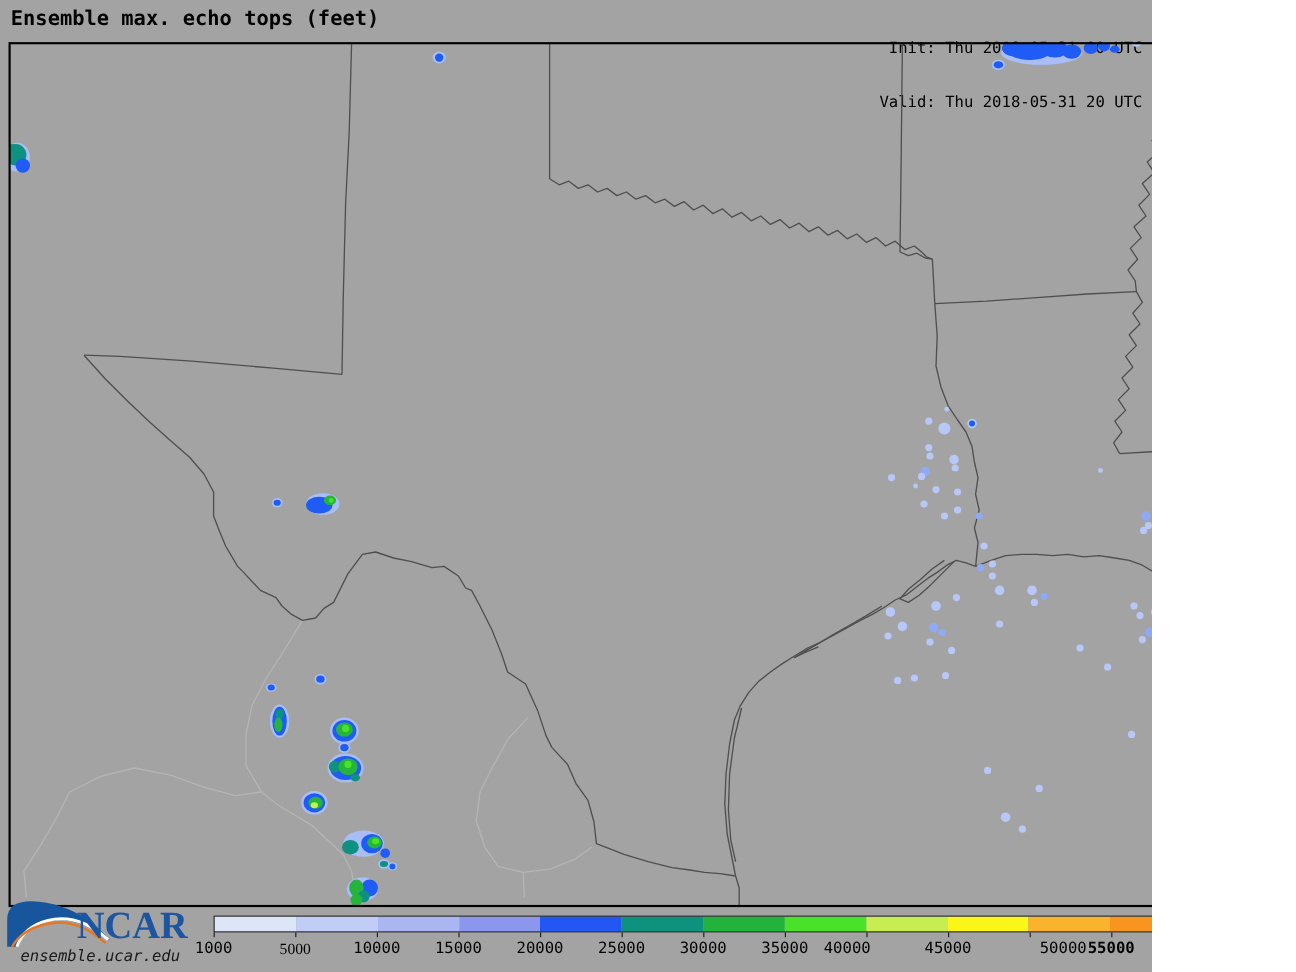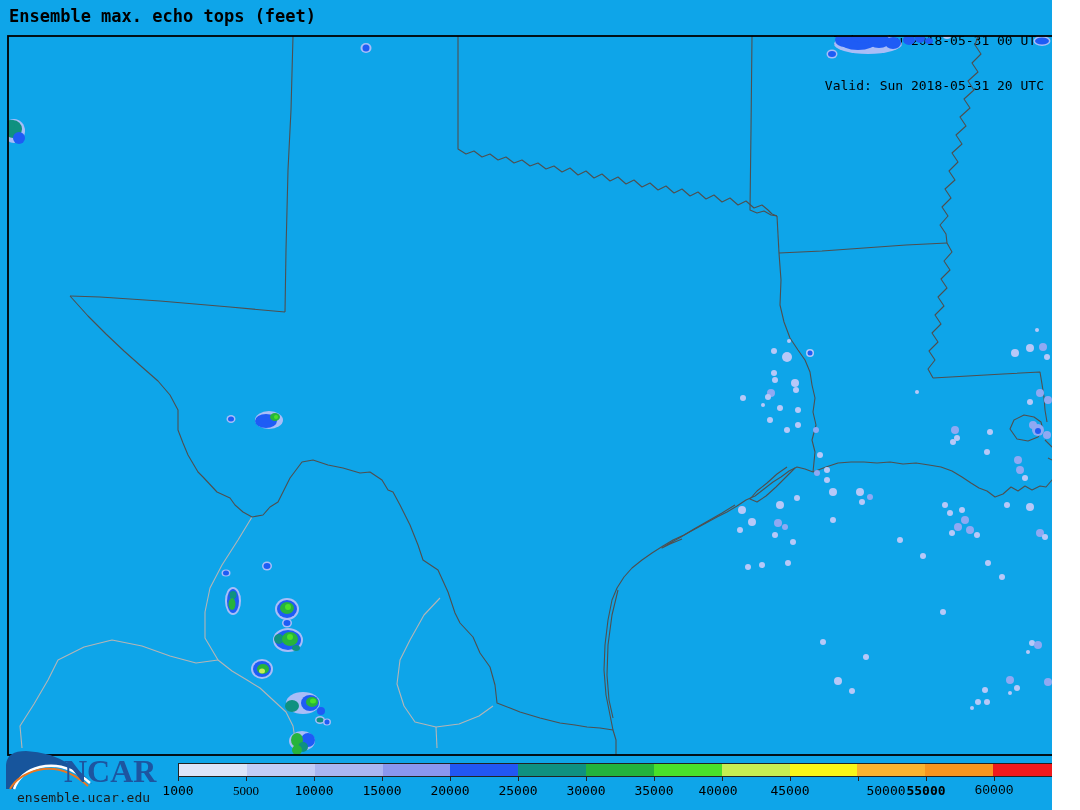--- a/index.html
+++ b/index.html
@@ -1,38 +1,38 @@
 <!DOCTYPE html>
 <html><head>
 <meta charset="utf-8">
 <style>
   html,body{margin:0;padding:0;background:#ffffff;}
-  .page{position:relative;width:1052px;height:810px;background:#0ea5e9;overflow:hidden;
+  .page{position:relative;width:960px;height:810px;background:#a3a3a3;overflow:hidden;
         font-family:"DejaVu Sans Mono",monospace;}
   .title{position:absolute;left:9px;top:6px;font-size:17px;font-weight:bold;color:#000;white-space:pre;}
   .timeblock{position:absolute;right:8px;top:3px;text-align:right;font-size:13px;line-height:15px;color:#000;white-space:pre;}
   .mapsvg{position:absolute;left:0;top:0;}
   
   .logo{position:absolute;left:4px;top:746px;width:162px;height:44px;}
-  .siteurl{position:absolute;left:17px;top:790px;font-size:13px;color:#1a1a1a;letter-spacing:0px;}
+  .siteurl{position:absolute;left:17px;top:790px;font-size:13px;color:#1a1a1a;letter-spacing:0px;font-style:italic;}
   .cbar{position:absolute;left:178px;top:763px;width:884px;height:14px;display:flex;border:1px solid #222;box-sizing:border-box;}
   .cbar .seg{flex:1 1 0;height:100%;}
   .cbar-ticks{position:absolute;left:178px;top:777px;width:884px;height:26px;}
   .cbar-ticks .tick{position:absolute;top:0;width:1px;height:4px;background:#222;}
   .cbar-ticks .lab{position:absolute;top:6px;transform:translateX(-50%);font-size:13px;color:#000;white-space:nowrap;}
 </style>
 </head>
 <body>
 
 <div class="page">
 
   <div class="title">Ensemble max. echo tops (feet)</div>
   <div class="timeblock">
     <div>Init: Thu 2018-05-31 00 UTC</div>
-    <div>Valid: Sun 2018-05-31 20 UTC</div>
+    <div>Valid: Thu 2018-05-31 20 UTC</div>
   </div>
 
   <svg class="mapsvg" width="1080" height="810" viewBox="0 0 1080 810">
     <defs>
       <clipPath id="mapclip">
           <rect x="8" y="36" width="1064" height="719"></rect>
         </clipPath>
     </defs>
 
     <g clip-path="url(#mapclip)">
@@ -294,21 +294,21 @@
       <div class="lab" style="left: 204px;">15000</div>
       <div class="tick" style="left: 272px;"></div>
       <div class="lab" style="left: 272px; text-align: center;">20000</div>
       <div class="tick" style="left: 340px;"></div>
       <div class="lab" style="left: 340px;">25000</div>
       <div class="tick" style="left: 408px;"></div>
       <div class="lab" style="left: 408px;">30000</div>
       <div class="tick" style="left: 476px;"></div>
       <div class="lab" style="left: 476px;">35000</div>
       <div class="tick" style="left: 544px;"></div>
-      <div class="lab" style="left: 540px;">40000</div>
+      <div class="lab" style="left: 528px;">40000</div>
       <div class="tick" style="left: 612px;"></div>
       <div class="lab" style="left: 612px;">45000</div>
       <div class="tick" style="left: 680px;"></div>
       <div class="lab" style="left: 708px;">50000</div>
       <div class="tick" style="left: 748px;"></div>
       <div class="lab" style="left: 748px; font-weight: bold;">55000</div>
       <div class="tick" style="left: 816px;"></div>
       <div class="lab" style="left: 816px; font-family: Liberation Mono, monospace;">60000</div>
     </div>
 

